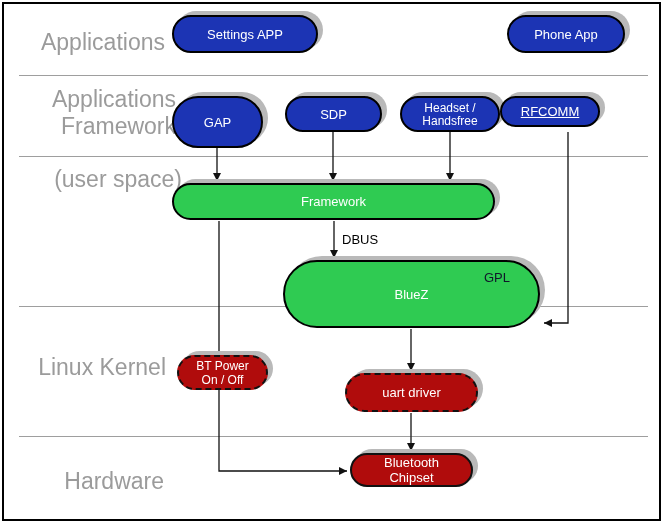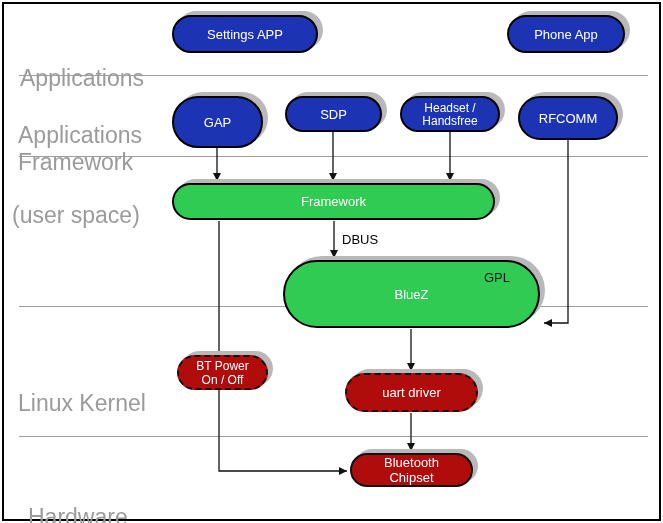--- a/index.html
+++ b/index.html
@@ -14,21 +14,21 @@
     position: absolute; left: 2px; top: 2px;
     width: 655px; height: 515px;
     border: 2px solid #000;
   }
   .divider {
     position: absolute; left: 19px; width: 629px; height: 1px;
     background: #9e9e9e;
   }
   .layer-label {
     position: absolute; color: #9b9b9b; font-size: 23px;
-    text-align: left; line-height: 27px; white-space: nowrap; margin-top: 36px;
+    text-align: right; line-height: 27px; white-space: nowrap;
   }
   .pill {
     position: absolute;
     border-radius: 999px;
     display: flex; flex-direction: column;
     align-items: center; justify-content: center;
     color: #fff; text-align: center;
     box-shadow: 5px -4px 0 0 #b9b9b9;
     box-sizing: border-box;
     z-index: 3;
@@ -106,21 +106,21 @@
   <div class="pill blue t13" style="left:172px; top:96px; width:91px; height:52px;">
     <span>GAP</span>
   </div>
   <div class="pill blue t13" style="left:285px; top:96px; width:97px; height:36px;">
     <span>SDP</span>
   </div>
   <div class="pill blue" style="left:400px; top:96px; width:100px; height:36px;">
     <div class="t12">Headset /</div>
     <div class="t11">Handsfree</div>
   </div>
-  <div class="pill blue t13" style="left:518px; top:96px; width:100px; height:44px;">
+  <div class="pill blue t13" style="left:500px; top:96px; width:100px; height:31px;text-decoration:underline;">
     <span>RFCOMM</span>
   </div>
 
   <div class="pill green t13" style="left:172px; top:183px; width:323px; height:37px;">
     <span>Framework</span>
   </div>
   <div class="pill green t13" style="left:283px; top:260px; width:257px; height:68px;">
     <span class="gpl-badge">GPL</span>
     <span>BlueZ</span>
   </div>

